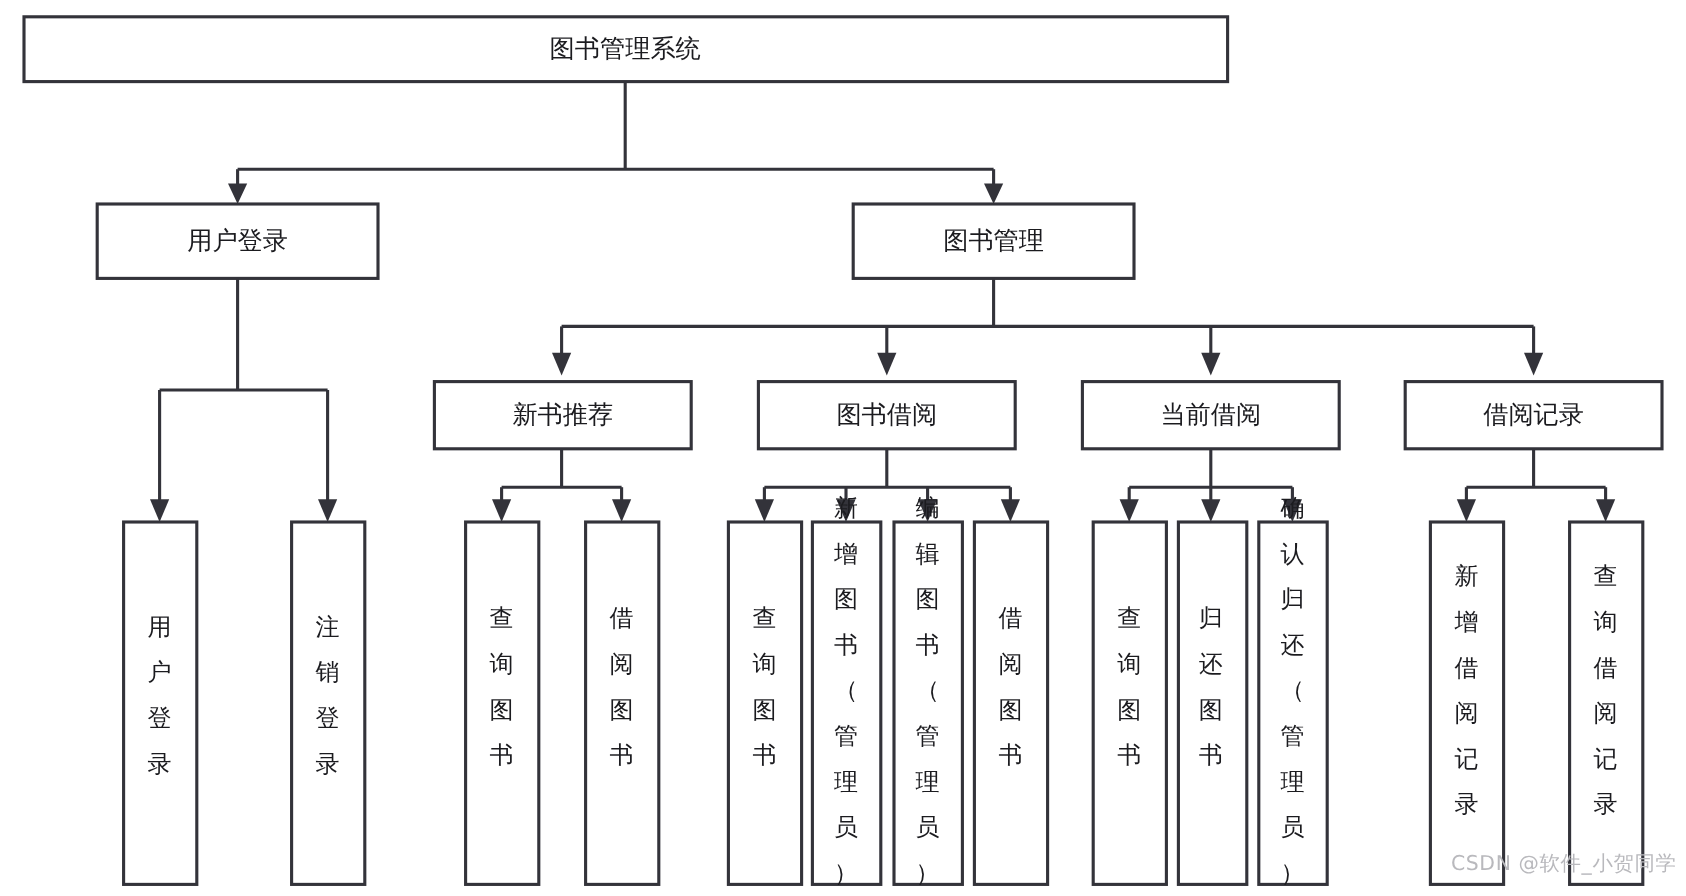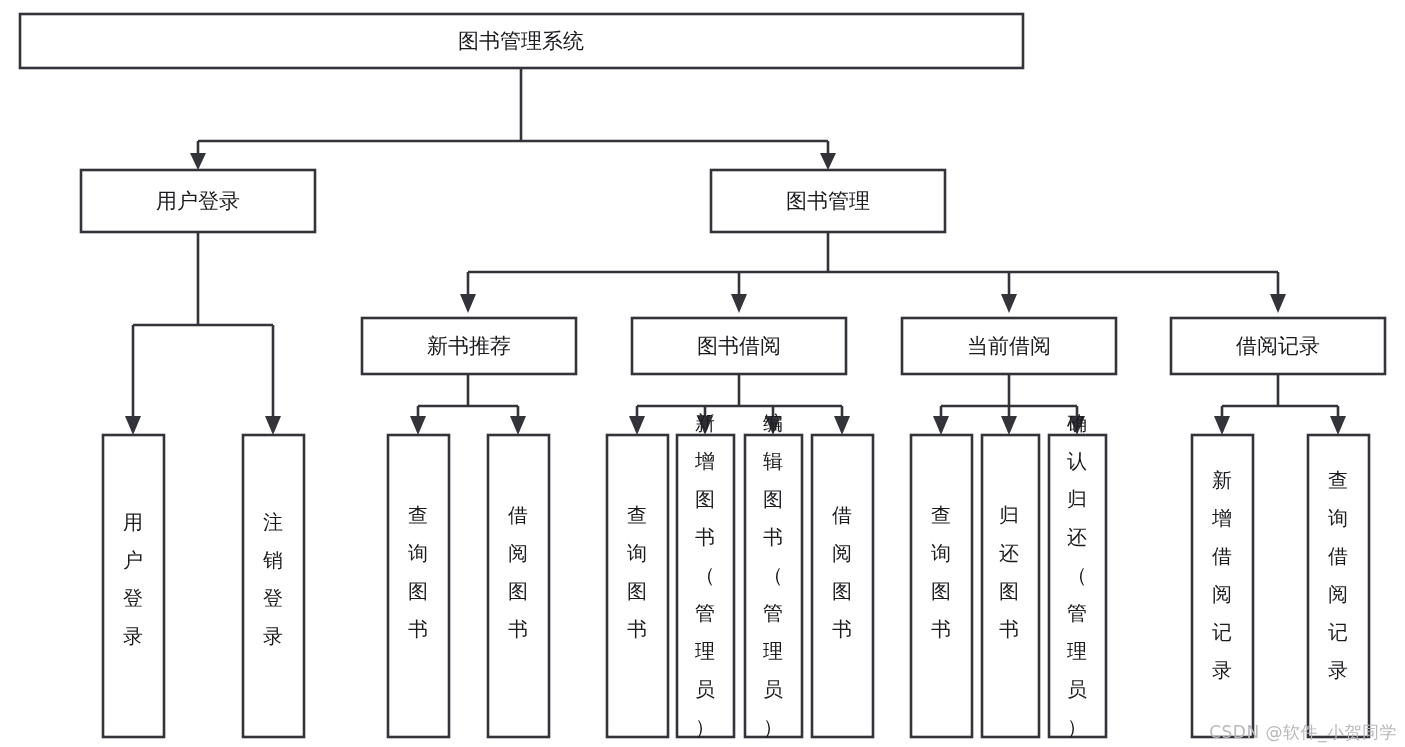--- a/index.html
+++ b/index.html
@@ -52,21 +52,21 @@
   }
   .node-label-v {
     fill: #1b1b1f;
     font-family: "DejaVu Sans", "Liberation Sans", sans-serif;
     font-size: 20px;
     text-anchor: middle;
   }
   .watermark {
     position: absolute;
     right: 8px;
-    bottom: 3px;
+    bottom: 16px;
     font-family: "DejaVu Sans", "Liberation Sans", sans-serif;
     font-size: 17px;
     color: #b9b9bd;
     white-space: nowrap;
     letter-spacing: 0.5px;
     user-select: none;
   }
 </style>
 </head>
 <body>

